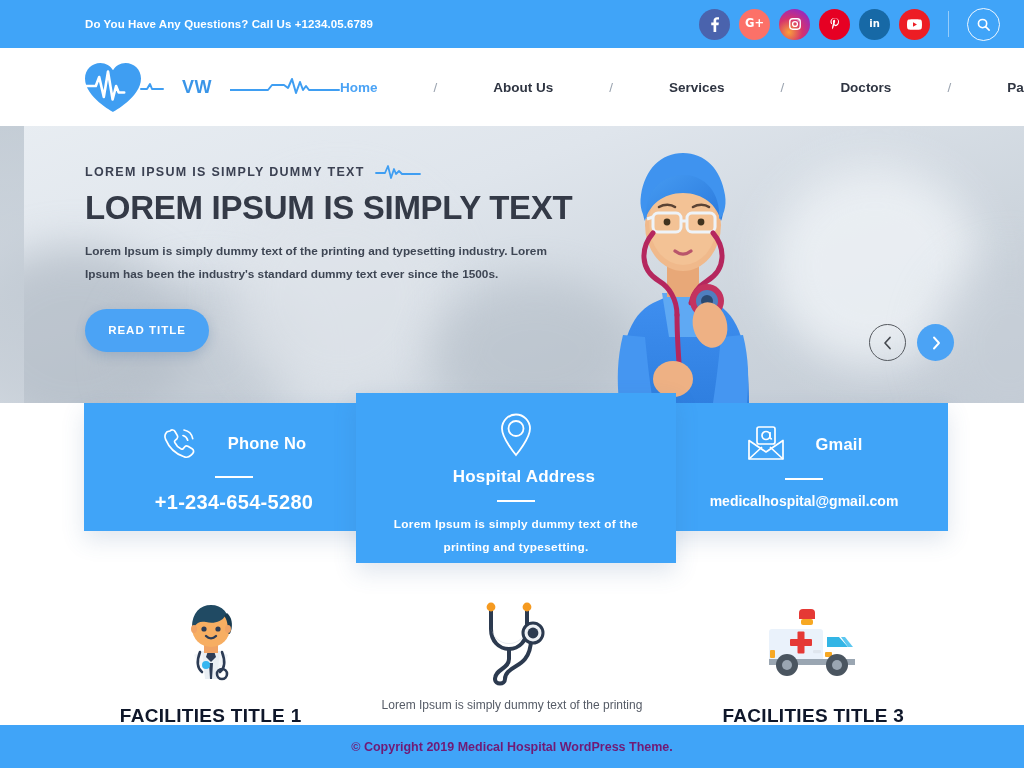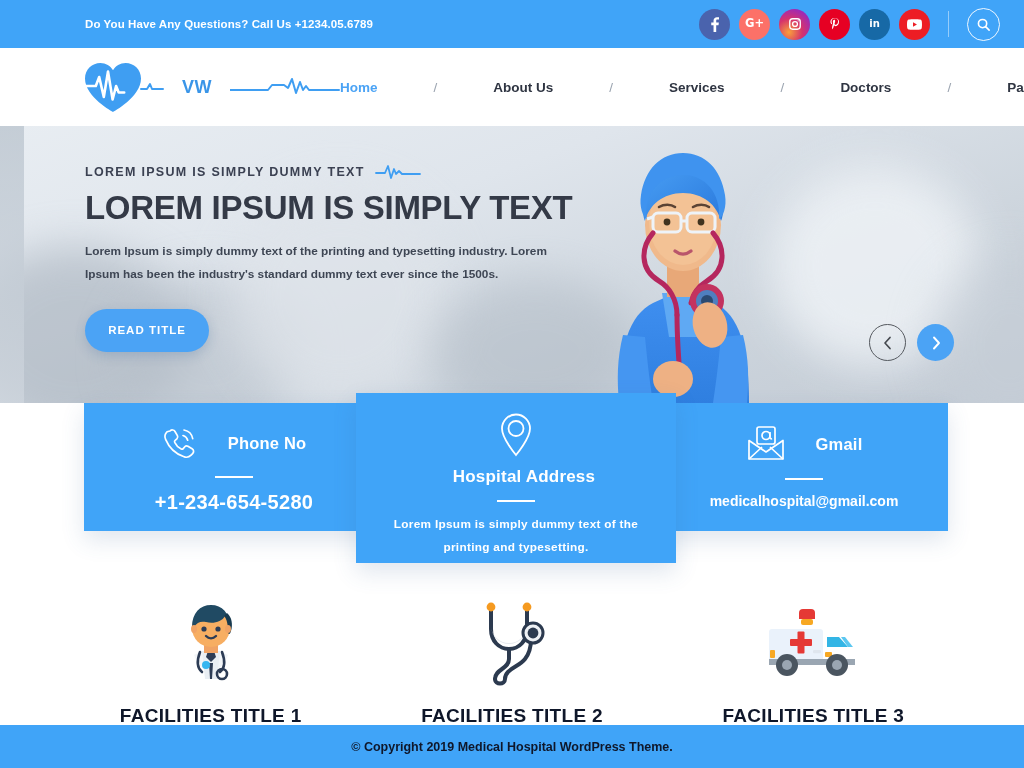--- a/index.html
+++ b/index.html
@@ -251,21 +251,21 @@
     color: #555b66;
   }
 
   
   .footer {
     position: absolute;
     left: 0; right: 0; bottom: 0;
     height: 43px;
     background: #40a4f8;
     display: flex; align-items: center; justify-content: center;
-    color: #0f172a;
+    color: #701a75;
     font-size: 12.5px;
     font-weight: bold;
   }
 </style>
 </head>
 <body>
 
 <div class="topbar">
   <div class="topbar-text">Do You Have Any Questions? Call Us +1234.05.6789</div>
   <div class="topbar-right">
@@ -514,21 +514,20 @@
         <path d="M26 14v20c0 12 8 20 18 20s18-8 18-20V14" fill="none" stroke="#2c3a4f" stroke-width="4" stroke-linecap="round"></path>
         <path d="M26 30a18 18 0 0 0 36 0c0 11-8 19-18 19s-18-8-18-19z" fill="#e6e9ee"></path>
         <circle cx="26" cy="12" r="4.4" fill="#f59a20"></circle>
         <circle cx="62" cy="12" r="4.4" fill="#f59a20"></circle>
         <path d="M44 54v10c0 10-14 10-14 20" fill="none" stroke="#2c3a4f" stroke-width="4" stroke-linecap="round"></path>
         <path d="M30 84c0 6 10 6 10 0 0-10 14-12 20-20 4-5 6-12 6-20" fill="none" stroke="#2c3a4f" stroke-width="4" stroke-linecap="round"></path>
         <circle cx="68" cy="38" r="10" fill="#eef1f5" stroke="#2c3a4f" stroke-width="3"></circle>
         <circle cx="68" cy="38" r="5.4" fill="#2c3a4f"></circle>
       </svg>
     </div>
-    <div class="fac-title">FACILITIES TITLE 2</div>
     <div class="fac-desc">Lorem Ipsum is simply dummy text of the printing</div>
   </div>
 
   <div class="fac">
     <div class="fac-icon">
       <svg width="112" height="94" viewBox="0 0 112 94">
         <rect x="12" y="34" width="54" height="34" rx="3" fill="#eaf2fb"></rect>
         <path d="M66 38h18l14 14v16H66z" fill="#ffffff"></path>
         <path d="M70 42h12l9 10H70z" fill="#33b5e5"></path>
         <path d="M84 42h4l8 10h-5z" fill="#5bc7f0"></path>

